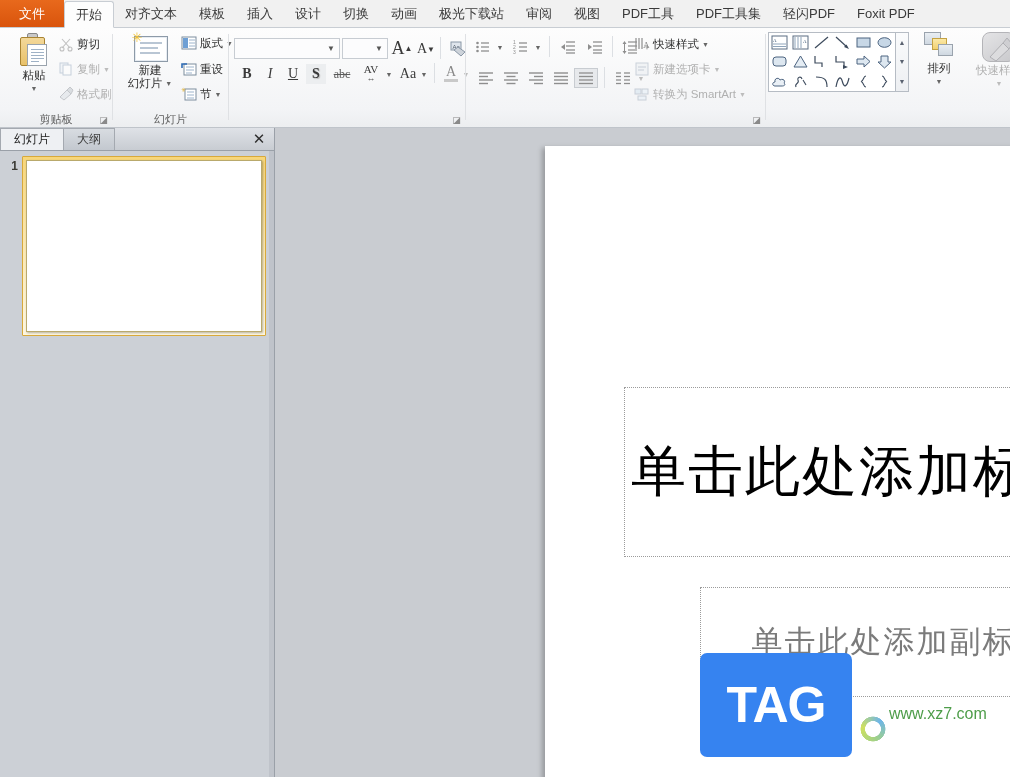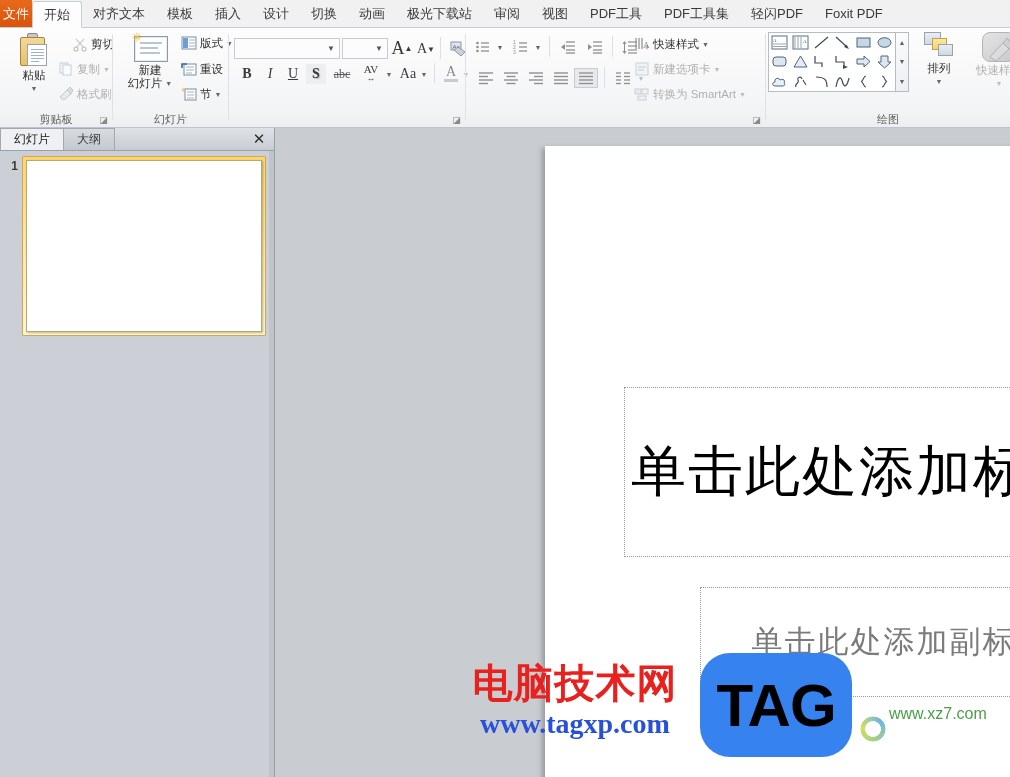--- a/index.html
+++ b/index.html
@@ -12,21 +12,21 @@
   #app { position: relative; width: 1010px; height: 777px; }
 
   
   .tabbar {
     position: absolute; top: 0; left: 0; width: 1010px; height: 28px;
     background: #f1f1f1;
     border-bottom: 1px solid #c8cdd3;
     display: flex; align-items: flex-end;
   }
   .tab-file {
-    width: 32px; height: 27px;
+    width: 64px; height: 27px;
     background: linear-gradient(to bottom,#e8691c,#d9540c);
     color: #fff; font-size: 13px;
     display: flex; align-items: center; justify-content: center;
     cursor: pointer;
   }
   .tab {
     height: 27px; padding: 0 11px;
     font-size: 13px; color: #3a3a3a;
     display: flex; align-items: center; justify-content: center;
     cursor: pointer; white-space: nowrap;
@@ -235,23 +235,23 @@
   .wm1 .t1 {
     font-size: 40px; font-weight: bold; color: #e8211e;
     letter-spacing: 1px; display: block; padding-top: 2px;
   }
   .wm1 .t2 {
     font-size: 28px; color: #2850d8; display: block; margin-top: 6px;
     font-weight: bold;
   }
   .wm-tag {
     position: absolute; left: 700px; top: 653px; width: 152px; height: 104px;
-    background: #3683f0; border-radius: 30px;
+    background: #3683f0; border-radius: 7px;
     display: flex; align-items: center; justify-content: center;
-    color: #000000; font-size: 60px; font-weight: bold;
+    color: #ffffff; font-size: 50px; font-weight: bold;
     font-family: "Liberation Sans", sans-serif; letter-spacing: -1px;
   }
   .wm2 {
     position: absolute; left: 855px; top: 705px; width: 152px; height: 62px;
   }
   .wm2 .g1 {
     font-size: 23px; font-weight: bold; color: #4e9d4a;
     margin-left: 34px; line-height: 24px; letter-spacing: 1px;
     font-family: "Liberation Sans", sans-serif;
   }
@@ -303,21 +303,21 @@
                 <i style="top:7px;"></i>
                 <i style="top:10px;"></i>
               <i style="top:13px;"></i>
                 <i style="top:16px;width:8px;"></i>
             </div>
           </div>
           <div style="margin-top:2px;">粘贴</div>
           <div class="caret">▼</div>
         </div>
 
-        <div class="smbtn" style="left:72px;top:6px;">
+        <div class="smbtn" style="left:58px;top:6px;">
           <span class="mini dim">
             <svg width="16" height="16" viewBox="0 0 16 16">
                 <g stroke="#7a7a7a" fill="none" stroke-width="1.1">
                   <line x1="4" y1="3" x2="12" y2="12"></line>
                   <line x1="12" y1="3" x2="4" y2="12"></line>
                   <circle cx="4" cy="13" r="2"></circle>
                   <circle cx="12" cy="13" r="2"></circle>
                 </g>
               </svg>
           </span>
@@ -819,21 +819,20 @@
             <svg width="34" height="30" viewBox="0 0 34 30" style="position:absolute;left:0;top:0;">
               <path d="M7 24 L20 10 L26 16 L13 28 Z" fill="#dcdcde" stroke="#b0b0b4"></path>
               <path d="M20 10 L24 5 L29 11 L26 16 Z" fill="#cfcfd2" stroke="#b0b0b4"></path>
             </svg>
           </div>
           <div style="margin-top:2px;">快速样式</div>
           <div class="caret dim">▼</div>
         </div>
 
       </div>
-      <div class="grp-label">绘图</div>
     </div>
   </div>
 
   <div class="leftpane">
     <div class="pane-tabs">
       <div class="ptab active">幻灯片</div>
       <div class="ptab inactive">大纲</div>
       <div class="pane-close">✕</div>
     </div>
 
@@ -847,23 +846,19 @@
     <div class="pane-scroll"></div>
   </div>
 
   <div class="canvas">
     <div class="slide">
       <div class="ph ph-title">单击此处添加标题</div>
       <div class="ph ph-sub">单击此处添加副标题</div>
     </div>
   </div>
 
-  <div class="wm1">
-    <span class="t1">电脑技术网</span>
-    <span class="t2">www.tagxp.com</span>
-  </div>
   <div class="wm-tag">TAG</div>
   <div class="wm2">
     <div class="swirl"></div>
     <div class="g2">www.xz7.com</div>
   </div>
 
 </div>
 
 </body></html>

